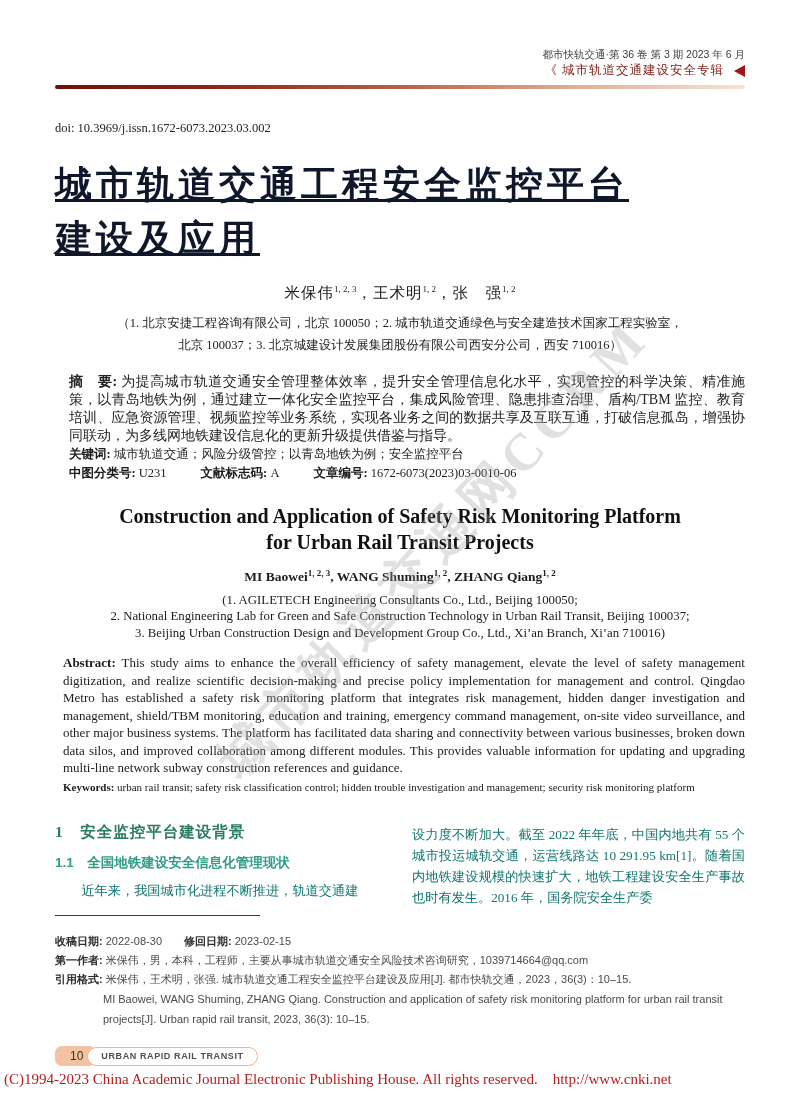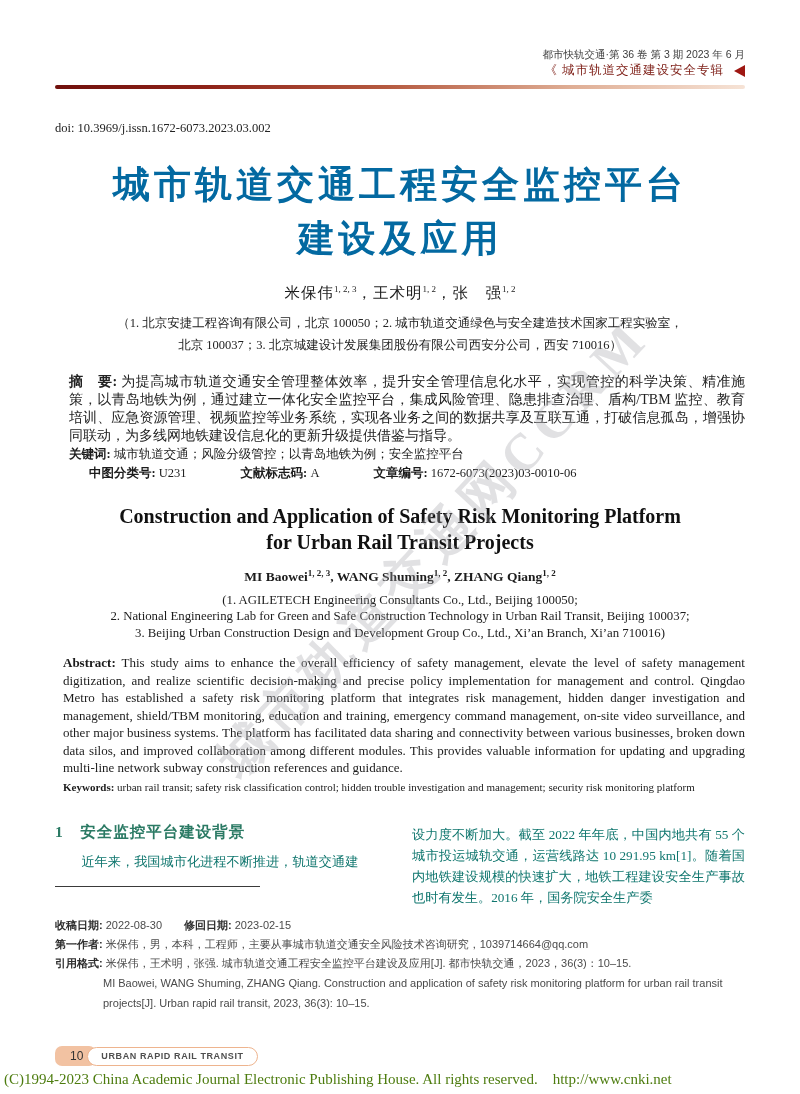--- a/index.html
+++ b/index.html
@@ -26,37 +26,38 @@
   .hdr-right { display:flex; align-items:center; gap:10px; }
   .hdr-right-text { font-size:12.5px; color:#7d1d15; letter-spacing:1px;margin-left:9px; }
   .tri { width:0; height:0; border-top:6px solid transparent; border-bottom:6px solid transparent; border-right:11px solid #9e1712; }
   .rule { height:4px; margin-top:6px; border-radius:2px;
     background:linear-gradient(to right,#70100c,#8e2218 22%,#b55a40 48%,#dfae95 75%,#f6e3d6 100%); }
 
   .doi { margin-top:32px; font-size:12.5px; color:#222; }
 
   
   .title-cn {
-    margin-top:22px; text-align:center; white-space:pre-line;
+    margin-top:22px; text-align:left; white-space:pre-line;
     font-size:37px; font-weight:bold; letter-spacing:4px; line-height:1.45;
-    color:#0369a1;
+    color:#0f172a;
+    text-decoration:underline;
   }
 
   .authors-cn { margin-top:18px; text-align:center; font-size:15.5px; letter-spacing:1px; }
   .authors-cn sup, .authors-en sup { font-size:9px; vertical-align:super; letter-spacing:0; }
   .affil-cn { margin-top:9px; text-align:center; white-space:pre-line; font-size:12.5px; line-height:1.75; color:#222; }
 
   
   .front-cn { margin:16px 0 0 14px; font-size:14px; line-height:18px; text-align:justify; color:#222; }
   .front-cn .lbl { font-weight:bold; }
   .kw-cn { margin-left:14px; font-size:12.5px; line-height:19px; }
   .kw-cn .lbl { font-weight:bold; }
   .clc { margin-left:14px; font-size:12.5px; line-height:19px; display:flex; gap:0; }
   .clc .pair { margin-right:34px; white-space:nowrap; }
-  .clc .lbl { font-weight:bold;margin-left:20px; }
+  .clc .lbl { font-weight:bold; }
 
   
   .title-en { margin-top:20px; text-align:center; white-space:pre-line; font-size:20px; font-weight:bold; line-height:1.3; color:#111; }
   .authors-en { margin-top:12px; text-align:center; font-size:13.5px; font-weight:bold; }
   .affil-en { margin-top:7px; text-align:center; white-space:pre-line; font-size:12.8px; line-height:1.32; }
   .front-en { margin:12px 0 0 8px; font-size:13px; line-height:17.5px; text-align:justify; }
   .front-en .lbl { font-weight:bold; }
   .kw-en { margin:2px 0 0 8px; font-size:11px; line-height:17.5px; text-align:justify; }
   .kw-en .lbl { font-weight:bold; }
 
@@ -78,21 +79,21 @@
   .footnote .gap { display:inline-block; width:22px; }
   .fn-en { padding-left:48px; line-height:20px; }
 
   
   .pagebar { position:absolute; left:55px; bottom:28px; display:flex; align-items:center; z-index:3;
              font-family:"Liberation Sans","DejaVu Sans",sans-serif; }
   .pageno { background:#f2c2a2; border-radius:7px; padding:3px 13px 3px 15px; font-size:12px; color:#333; }
   .pill { margin-left:-9px; background:#fff; border:1.5px solid #eeb48e; border-radius:12px;
           padding:3.5px 13px; font-size:9px; font-weight:bold; letter-spacing:0.6px; color:#4f4f4f; }
   .copyright { position:absolute; left:4px; bottom:6px; z-index:3; white-space:pre;
-               font-size:15px; color:#4d7c0f; font-family:"Liberation Serif","DejaVu Serif",serif; }
+               font-size:15px; color:#b91c1c; font-family:"Liberation Serif","DejaVu Serif",serif; }
 </style>
 </head>
 <body>
 
 <div class="page">
 
   <div class="watermark">城市轨道交通网CCRM</div>
 
   <div class="content">
 
@@ -134,20 +135,21 @@
 2. National Engineering Lab for Green and Safe Construction Technology in Urban Rail Transit, Beijing 100037;
 3. Beijing Urban Construction Design and Development Group Co., Ltd., Xi’an Branch, Xi’an 710016)</div>
 
     <p class="front-en"><span class="lbl">Abstract: </span><span>This study aims to enhance the overall efficiency of safety management, elevate the level of safety management digitization, and realize scientific decision-making and precise policy implementation for management and control. Qingdao Metro has established a safety risk monitoring platform that integrates risk management, hidden danger investigation and management, shield/TBM monitoring, education and training, emergency command management, on-site video surveillance, and other major business systems. The platform has facilitated data sharing and connectivity between various businesses, broken down data silos, and improved collaboration among different modules. This provides valuable information for updating and upgrading multi-line network subway construction references and guidance.</span></p>
 
     <p class="kw-en"><span class="lbl">Keywords: </span><span>urban rail transit; safety risk classification control; hidden trouble investigation and management; security risk monitoring platform</span></p>
 
     <div class="columns">
       <div class="col-l">
         <h3 class="sec1">1　安全监控平台建设背景</h3>
+        <h4 class="sec11">1.1　全国地铁建设安全信息化管理现状</h4>
         <p class="body-cn">近年来，我国城市化进程不断推进，轨道交通建</p>
         <hr class="fn-rule">
         <div class="footnote">
         </div>
       </div>
       <div class="col-r">
         <p class="body-cn">设力度不断加大。截至 2022 年年底，中国内地共有 55 个城市投运城轨交通，运营线路达 10 291.95 km[1]。随着国内地铁建设规模的快速扩大，地铁工程建设安全生产事故也时有发生。2016 年，国务院安全生产委</p>
       </div>
     </div>
 

